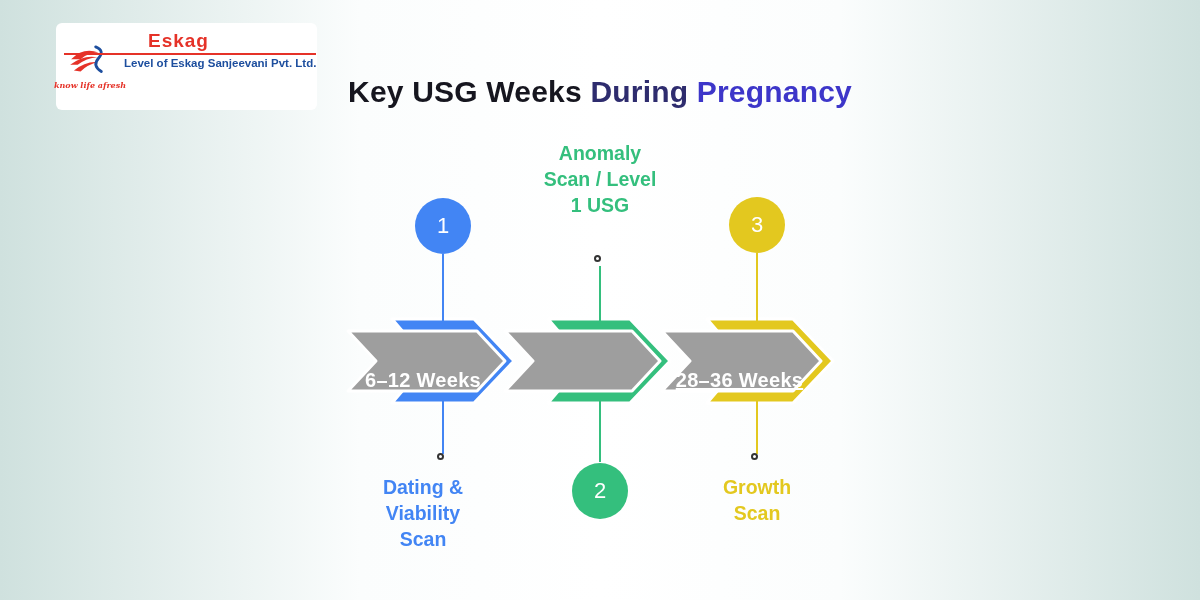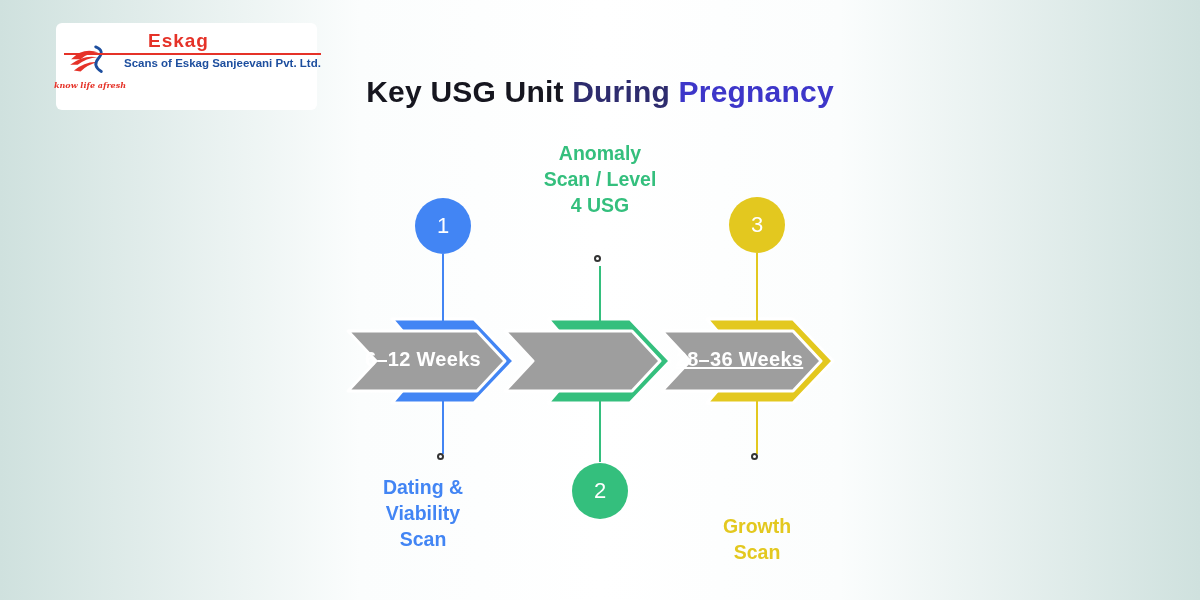--- a/index.html
+++ b/index.html
@@ -33,21 +33,21 @@
   .title-p2{color:var(--title-mid);text-align:right;}
   .title-p3{color:var(--title-accent);}
   
   .ribbon-svg{position:absolute;left:330px;top:308px;}
   .chev{stroke:#ffffff;stroke-width:3;stroke-linejoin:round;}
   .chev-blue{fill:var(--blue);}
   .chev-green{fill:var(--green);}
   .chev-yellow{fill:var(--yellow);}
   .chev-gray{fill:var(--arrow-gray);}
   .weeks-label{
-    position:absolute;top:347px;height:24px;line-height:24px;text-align:center;
+    position:absolute;top:368px;height:24px;line-height:24px;text-align:center;
     color:#ffffff;font-size:20px;font-weight:bold;letter-spacing:.3px;
   }
   
   .num-badge{
     position:absolute;width:56px;height:56px;border-radius:50%;
     display:flex;align-items:center;justify-content:center;
     color:#ffffff;font-size:22px;
   }
   .badge-blue{background:var(--blue);}
   .badge-green{background:var(--green);}
@@ -55,46 +55,46 @@
   .vline{position:absolute;width:2px;}
   .vline-blue{background:var(--blue);}
   .vline-green{background:var(--green);}
   .vline-yellow{background:var(--yellow);}
   .node-dot{position:absolute;width:7px;height:7px;background:#ffffff;border:2px solid #333333;border-radius:50%;}
   .scan-label{
     position:absolute;text-align:center;font-weight:bold;font-size:19.5px;line-height:26px;white-space:pre-line;
   }
   .label-blue{color:var(--blue);}
   .label-green{color:var(--green);}
-  .label-yellow{color:var(--yellow);margin-top:39px;}
+  .label-yellow{color:var(--yellow);}
 </style>
 </head>
 <body>
 
 <div class="canvas">
 
   <div class="logo-card">
     <div class="logo-left">
       <svg width="46" height="34" viewBox="0 0 48 36">
         <path d="M4 15 Q17 2 33 8 Q22 8 14 15 Z" fill="#e53228"></path>
         <path d="M3 21 Q17 10 32 13 Q20 14 11 21 Z" fill="#e53228"></path>
         <path d="M7 27 Q19 17 32 18 Q21 21 14 28 Z" fill="#e53228"></path>
         <path d="M30 2 Q40 6 33 14 Q26 22 36 28" fill="none" stroke="#1d4e9e" stroke-width="3" stroke-linecap="round"></path>
       </svg>
       <div class="logo-tagline">know life afresh</div>
     </div>
     <div class="logo-divider"></div>
     <div class="logo-right">
       <div class="logo-brand-top">Eskag</div>
       <div class="logo-rule"></div>
-      <div class="logo-subtext">Scans of Eskag Sanjeevani Pvt. Ltd.</div>
+      <div class="logo-subtext">Level of Eskag Sanjeevani Pvt. Ltd.</div>
     </div>
   </div>
 
-  <div class="page-title"><span class="title-p1">Key USG Unit </span><span class="title-p2">During </span><span class="title-p3">Pregnancy</span></div>
+  <div class="page-title"><span class="title-p1">Key USG Weeks </span><span class="title-p2">During </span><span class="title-p3">Pregnancy</span></div>
 
   <svg class="ribbon-svg" width="520" height="106" viewBox="0 0 520 106">
     <polygon class="chev chev-yellow" points="377,11 463,11 503,53 463,95 377,95 413,53"></polygon>
     <polygon class="chev chev-gray" points="332,23 463,23 491,53 463,83 332,83 360,53"></polygon>
     <polygon class="chev chev-green" points="218,11 300,11 340,53 300,95 218,95 254,53"></polygon>
     <polygon class="chev chev-gray" points="175,23 302,23 330,53 302,83 175,83 203,53"></polygon>
     <polygon class="chev chev-blue" points="62,11 144,11 184,53 144,95 62,95 98,53"></polygon>
     <polygon class="chev chev-gray" points="18,23 147,23 175,53 147,83 18,83 46,53"></polygon>
   </svg>
 
@@ -104,21 +104,21 @@
   <div class="num-badge badge-blue" style="left:415px;top:198px;">1</div>
   <div class="vline vline-blue" style="left:442px;top:254px;height:68px;"></div>
   <div class="vline vline-blue" style="left:442px;top:396px;height:58px;"></div>
   <div class="node-dot" style="left:437px;top:453px;"></div>
   <div class="scan-label label-blue" style="left:343px;top:474px;width:160px;">Dating &amp;
 Viability
 Scan</div>
 
   <div class="scan-label label-green" style="left:510px;top:140px;width:180px;">Anomaly
 Scan / Level
-4 USG</div>
+1 USG</div>
   <div class="node-dot" style="left:594px;top:255px;"></div>
   <div class="vline vline-green" style="left:599px;top:266px;height:56px;"></div>
   <div class="vline vline-green" style="left:599px;top:396px;height:66px;"></div>
   <div class="num-badge badge-green" style="left:572px;top:463px;">2</div>
 
   <div class="num-badge badge-yellow" style="left:729px;top:197px;">3</div>
   <div class="vline vline-yellow" style="left:756px;top:253px;height:69px;"></div>
   <div class="vline vline-yellow" style="left:756px;top:396px;height:58px;"></div>
   <div class="node-dot" style="left:751px;top:453px;"></div>
   <div class="scan-label label-yellow" style="left:677px;top:474px;width:160px;">Growth

